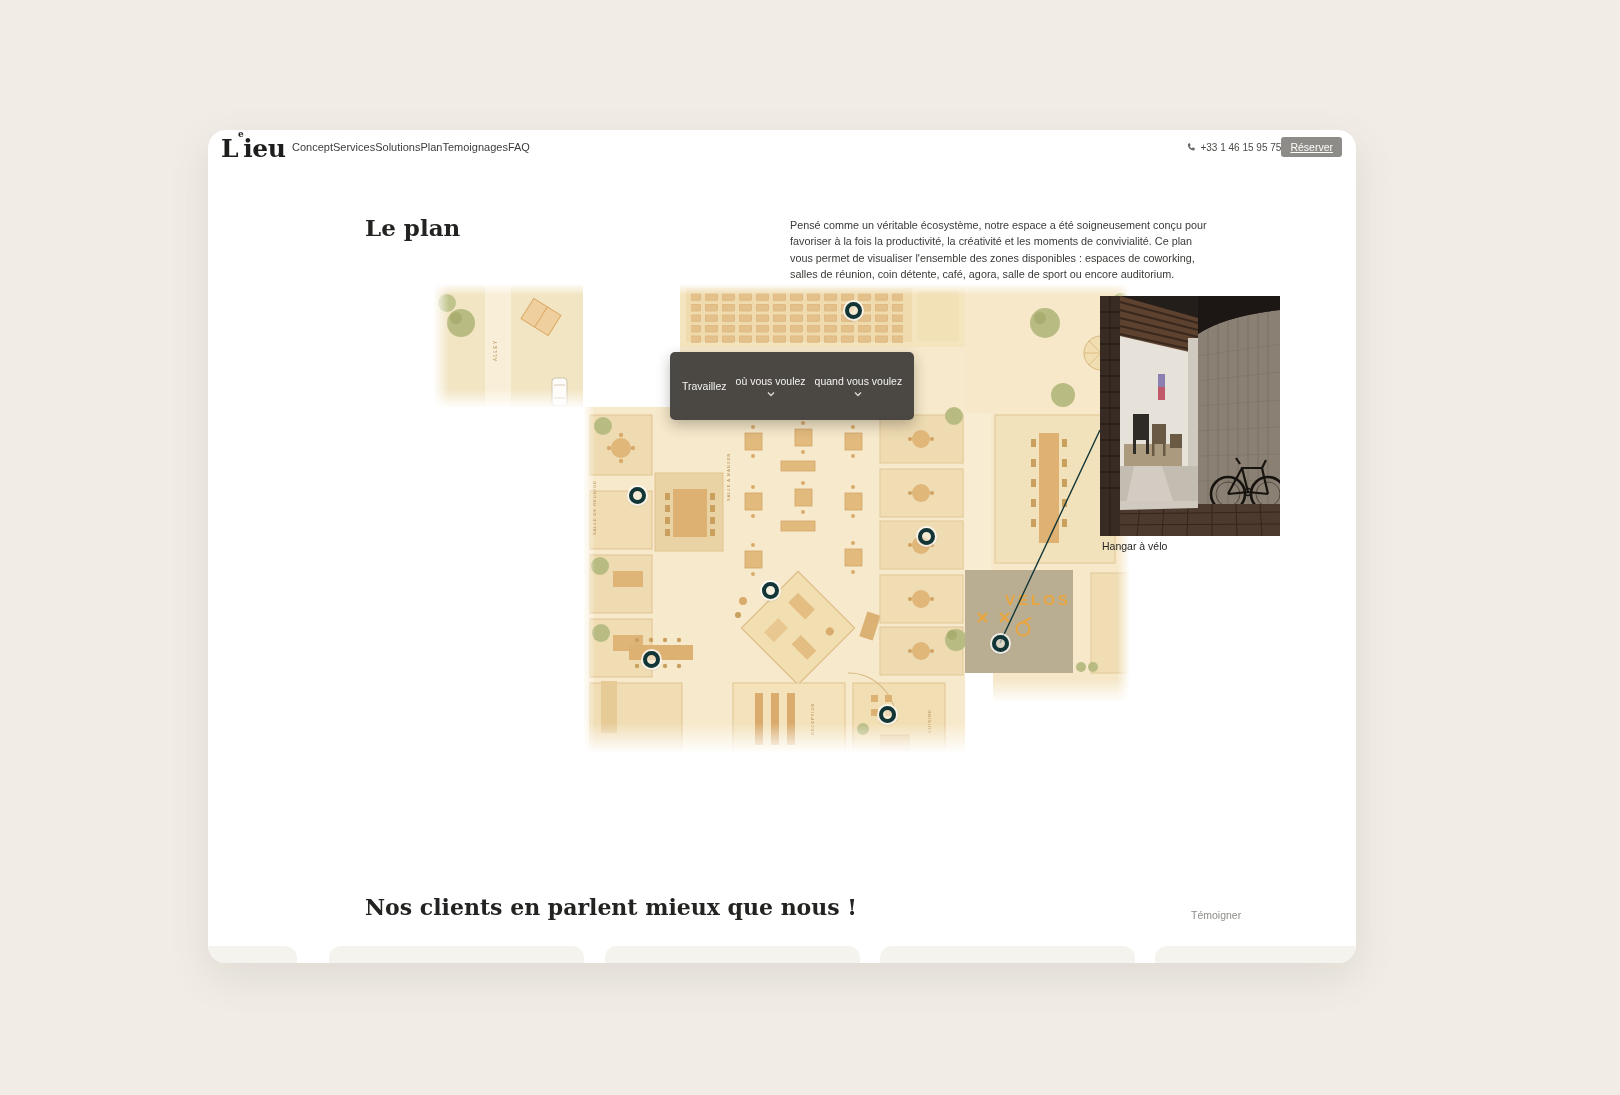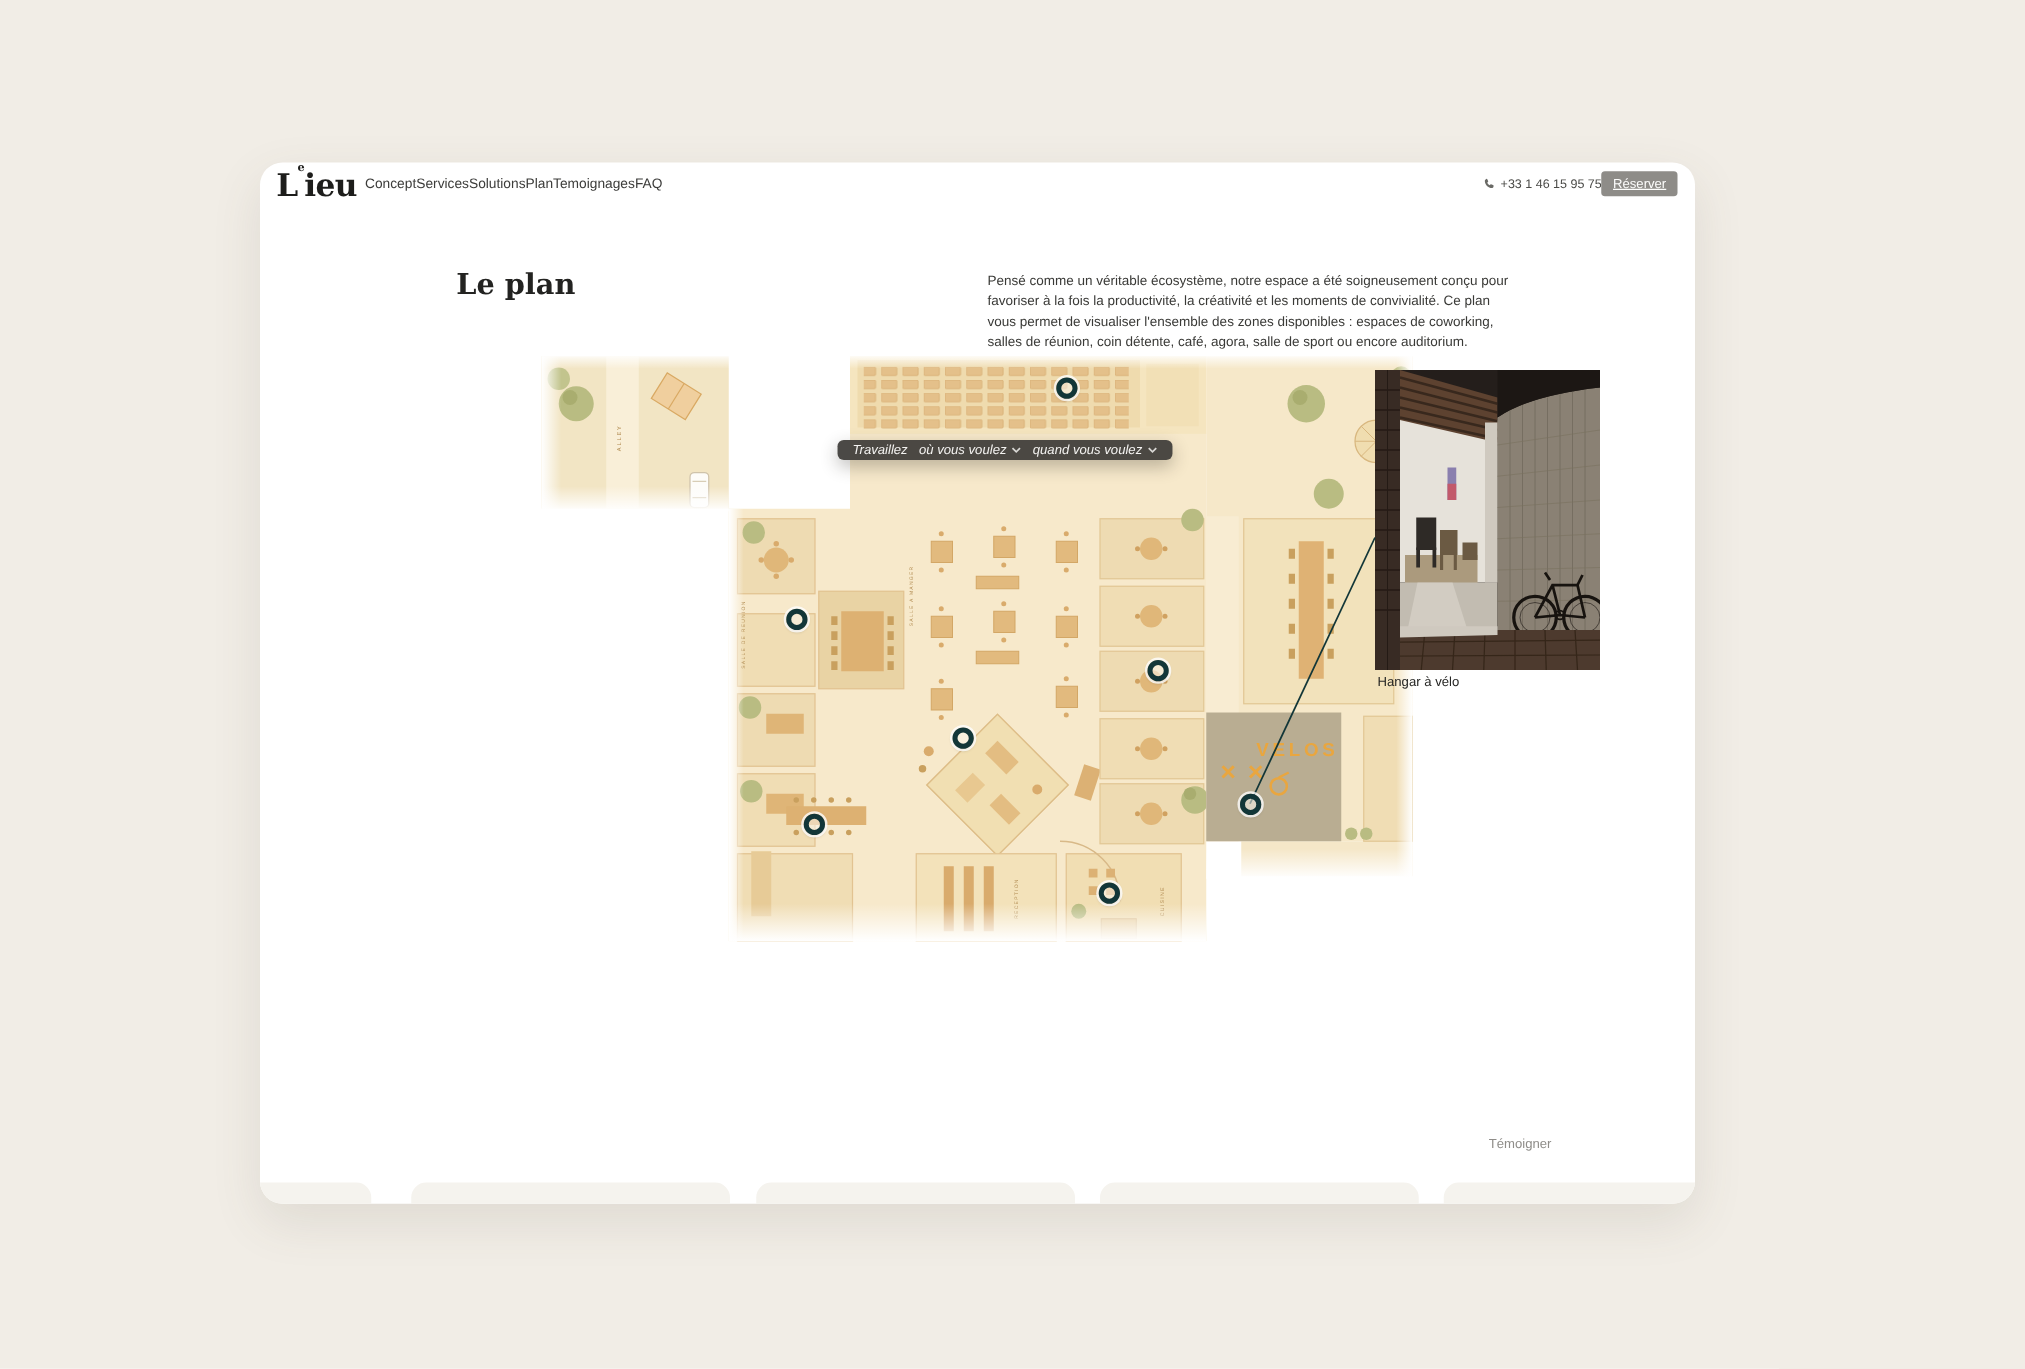--- a/index.html
+++ b/index.html
@@ -37,22 +37,22 @@
   .plan-svg { position:absolute; left:225px; top:153px; width:697px; height:470px; }
   .overlay-svg { position:absolute; left:0; top:0; width:1148px; height:833px; pointer-events:none; z-index:3; }
   .markers-layer { position:absolute; left:0; top:0; width:1148px; height:833px; z-index:4; pointer-events:none; }
   .marker { position:absolute; width:17px; height:17px; border-radius:50%;
             border:4px solid #123638; background:rgba(250,246,238,.55);
             box-shadow:0 0 0 2px rgba(255,255,255,.8), 0 1px 3px rgba(0,0,0,.35);
             pointer-events:auto; cursor:pointer; }
   .tooltip { position:absolute; left:462px; top:222px; z-index:5;
              background:rgba(64,62,58,.94); color:#f4f3f1; border-radius:5px;
              box-shadow:0 5px 14px rgba(40,35,30,.3);
-             display:flex; align-items:center; gap:9px; padding:2px 12px; font-size:10.5px; white-space:nowrap;font-style:italic; }
-  .tooltip .dd { display:flex; align-items:center; gap:4px; cursor:pointer; }
+             display:flex; align-items:center; gap:9px; padding:23px 12px; font-size:10.5px; white-space:nowrap; }
+  .tooltip .dd { display:flex; align-items:center; gap:4px; cursor:pointer;flex-direction:column; }
   .tooltip svg { width:8px; height:6px; stroke:#d8d7d4; stroke-width:1.4; fill:none; }
   .photo { position:absolute; left:892px; top:166px; width:180px; height:240px; z-index:2; }
   .photo svg { display:block; width:180px; height:240px; }
   .photo-caption { position:absolute; left:894px; top:410px; font-size:10.5px; font-weight:400; color:#262624;text-align:right; }
   
   .testi-title { position:absolute; left:157px; top:764px; font-size:22px; }
   .testi-action { position:absolute; left:983px; top:779px; font-size:10.5px; color:#8f8d89;
                   text-decoration:none; cursor:pointer; }
   .t-card { position:absolute; top:816px; height:60px; background:#f5f3ee; border-radius:12px; }
   .t-card.c0 { left:-32px; width:121px; }
@@ -461,20 +461,21 @@
           <line x1="0" y1="176" x2="20" y2="176"></line>
           <line x1="0" y1="192" x2="20" y2="192"></line>
         <line x1="10" y1="0" x2="10" y2="240" stroke-width="0.8"></line>
       </g>
 
       <path d="M98 38 Q125 20 180 14 L180 0 L98 0 Z" fill="#1c1714"></path>
     </svg>
   </div>
   <div class="photo-caption">Hangar à vélo</div>
 
+  <h2 class="h-serif testi-title">Nos clients en parlent mieux que nous !</h2>
   <a class="testi-action">Témoigner</a>
 
   <div class="t-card c0"></div>
   <div class="t-card c1"></div>
   <div class="t-card c2"></div>
   <div class="t-card c3"></div>
   <div class="t-card c4"></div>
 
 </div>
 

